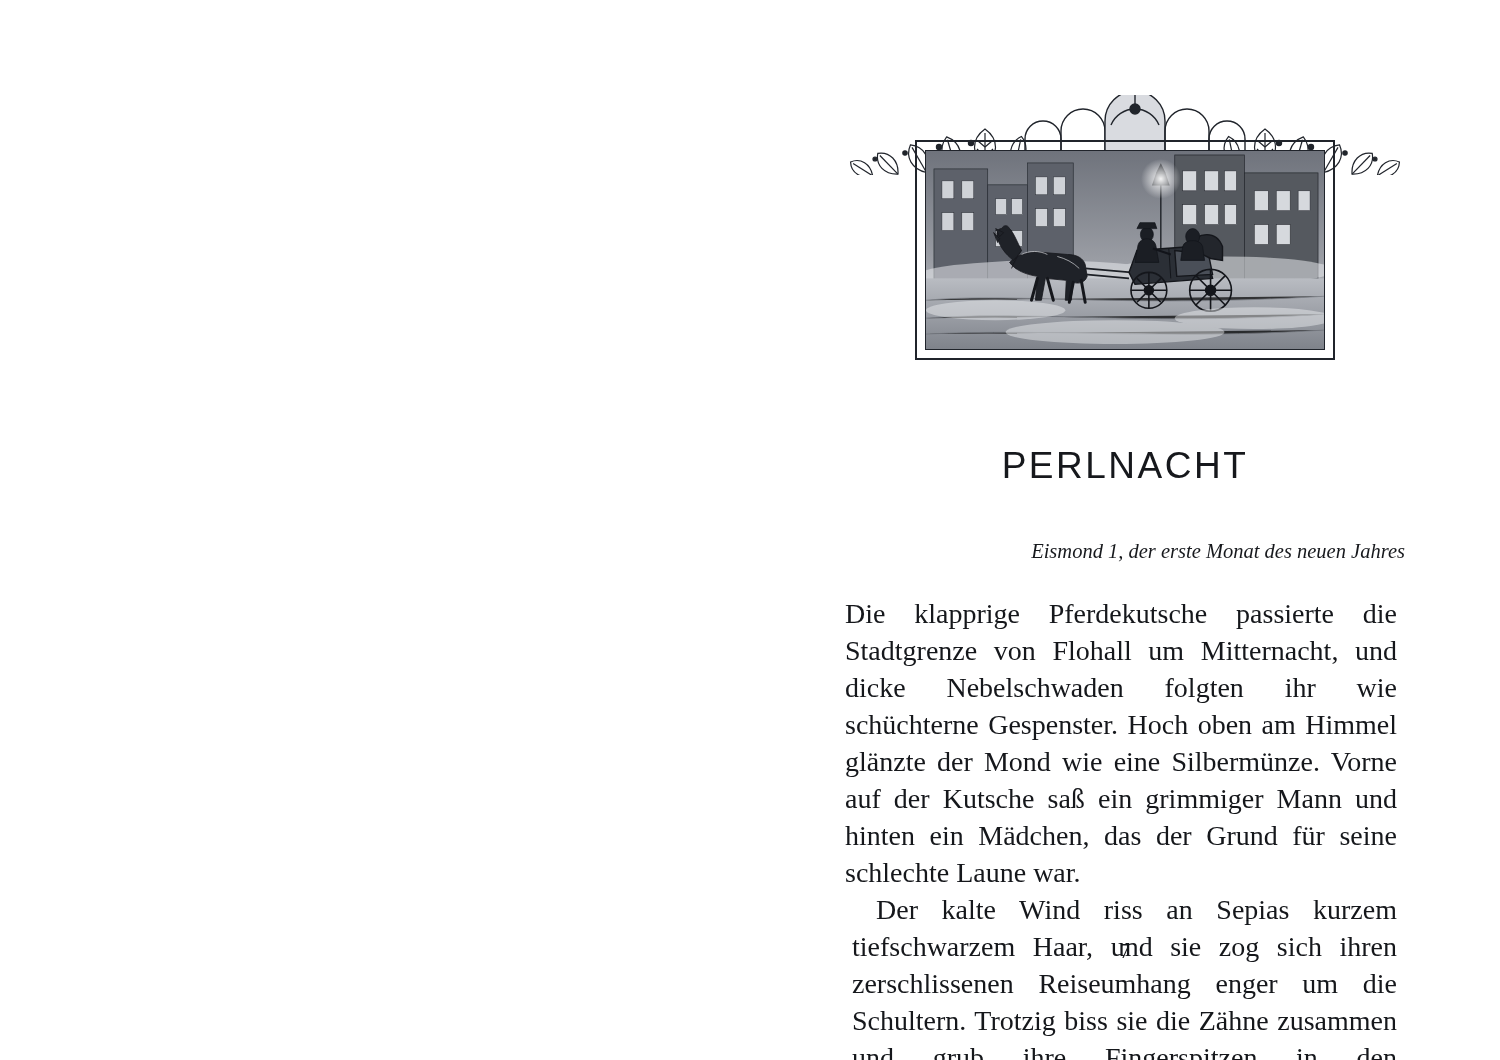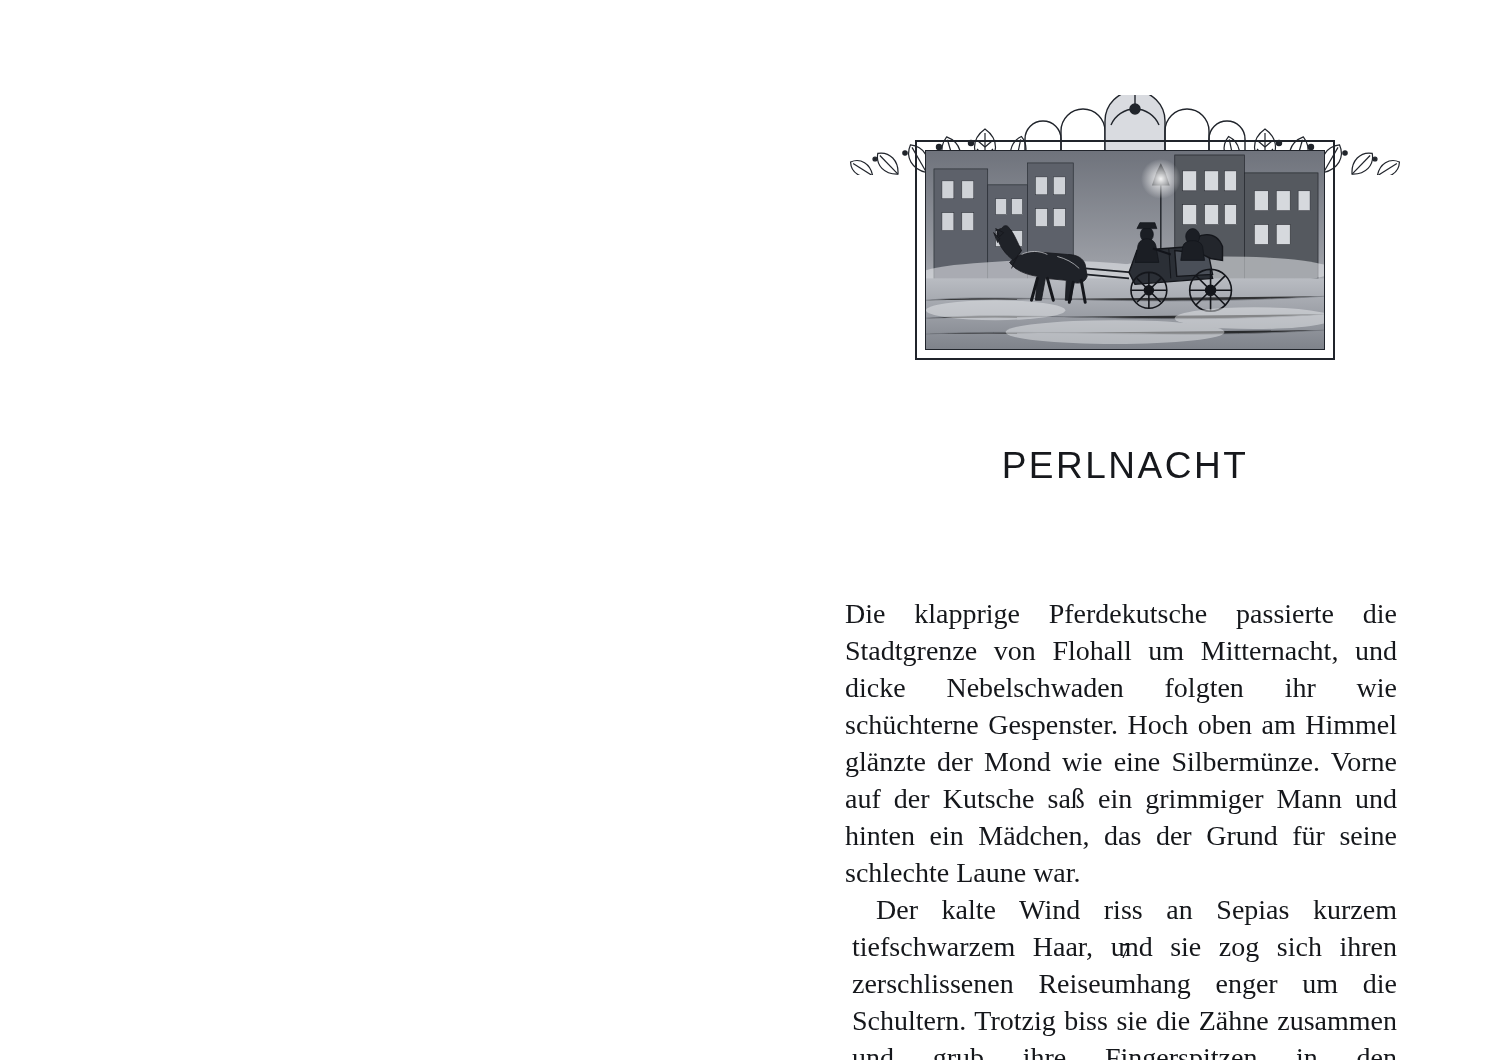--- a/index.html
+++ b/index.html
@@ -380,20 +380,21 @@
                 <ellipse cx="330" cy="168" rx="80" ry="11"></ellipse>
                 <ellipse cx="190" cy="182" rx="110" ry="12"></ellipse>
               </g>
             </svg>
           </div>
         </div>
       </div>
 
       <h1 class="chapter-title">PERLNACHT</h1>
 
+      <div class="dateline">Eismond 1, der erste Monat des neuen Jahres</div>
 
       <div class="body-text">
         <p>Die klapprige Pferdekutsche passierte die Stadtgrenze von Flohall um Mitternacht, und dicke Nebelschwaden folgten ihr wie schüchterne Gespenster. Hoch oben am Himmel glänzte der Mond wie eine Silbermünze. Vorne auf der Kutsche saß ein grimmiger Mann und hinten ein Mädchen, das der Grund für seine schlechte Laune war.</p>
         <p class="indent">Der kalte Wind riss an Sepias kurzem tiefschwarzem Haar, und sie zog sich ihren zerschlissenen Reiseumhang enger um die Schultern. Trotzig biss sie die Zähne zusammen und grub ihre Fingerspitzen in den Leinenbeutel, in</p>
       </div>
 
       <div class="folio">7</div>
     </div>
   </div>
 </div>

